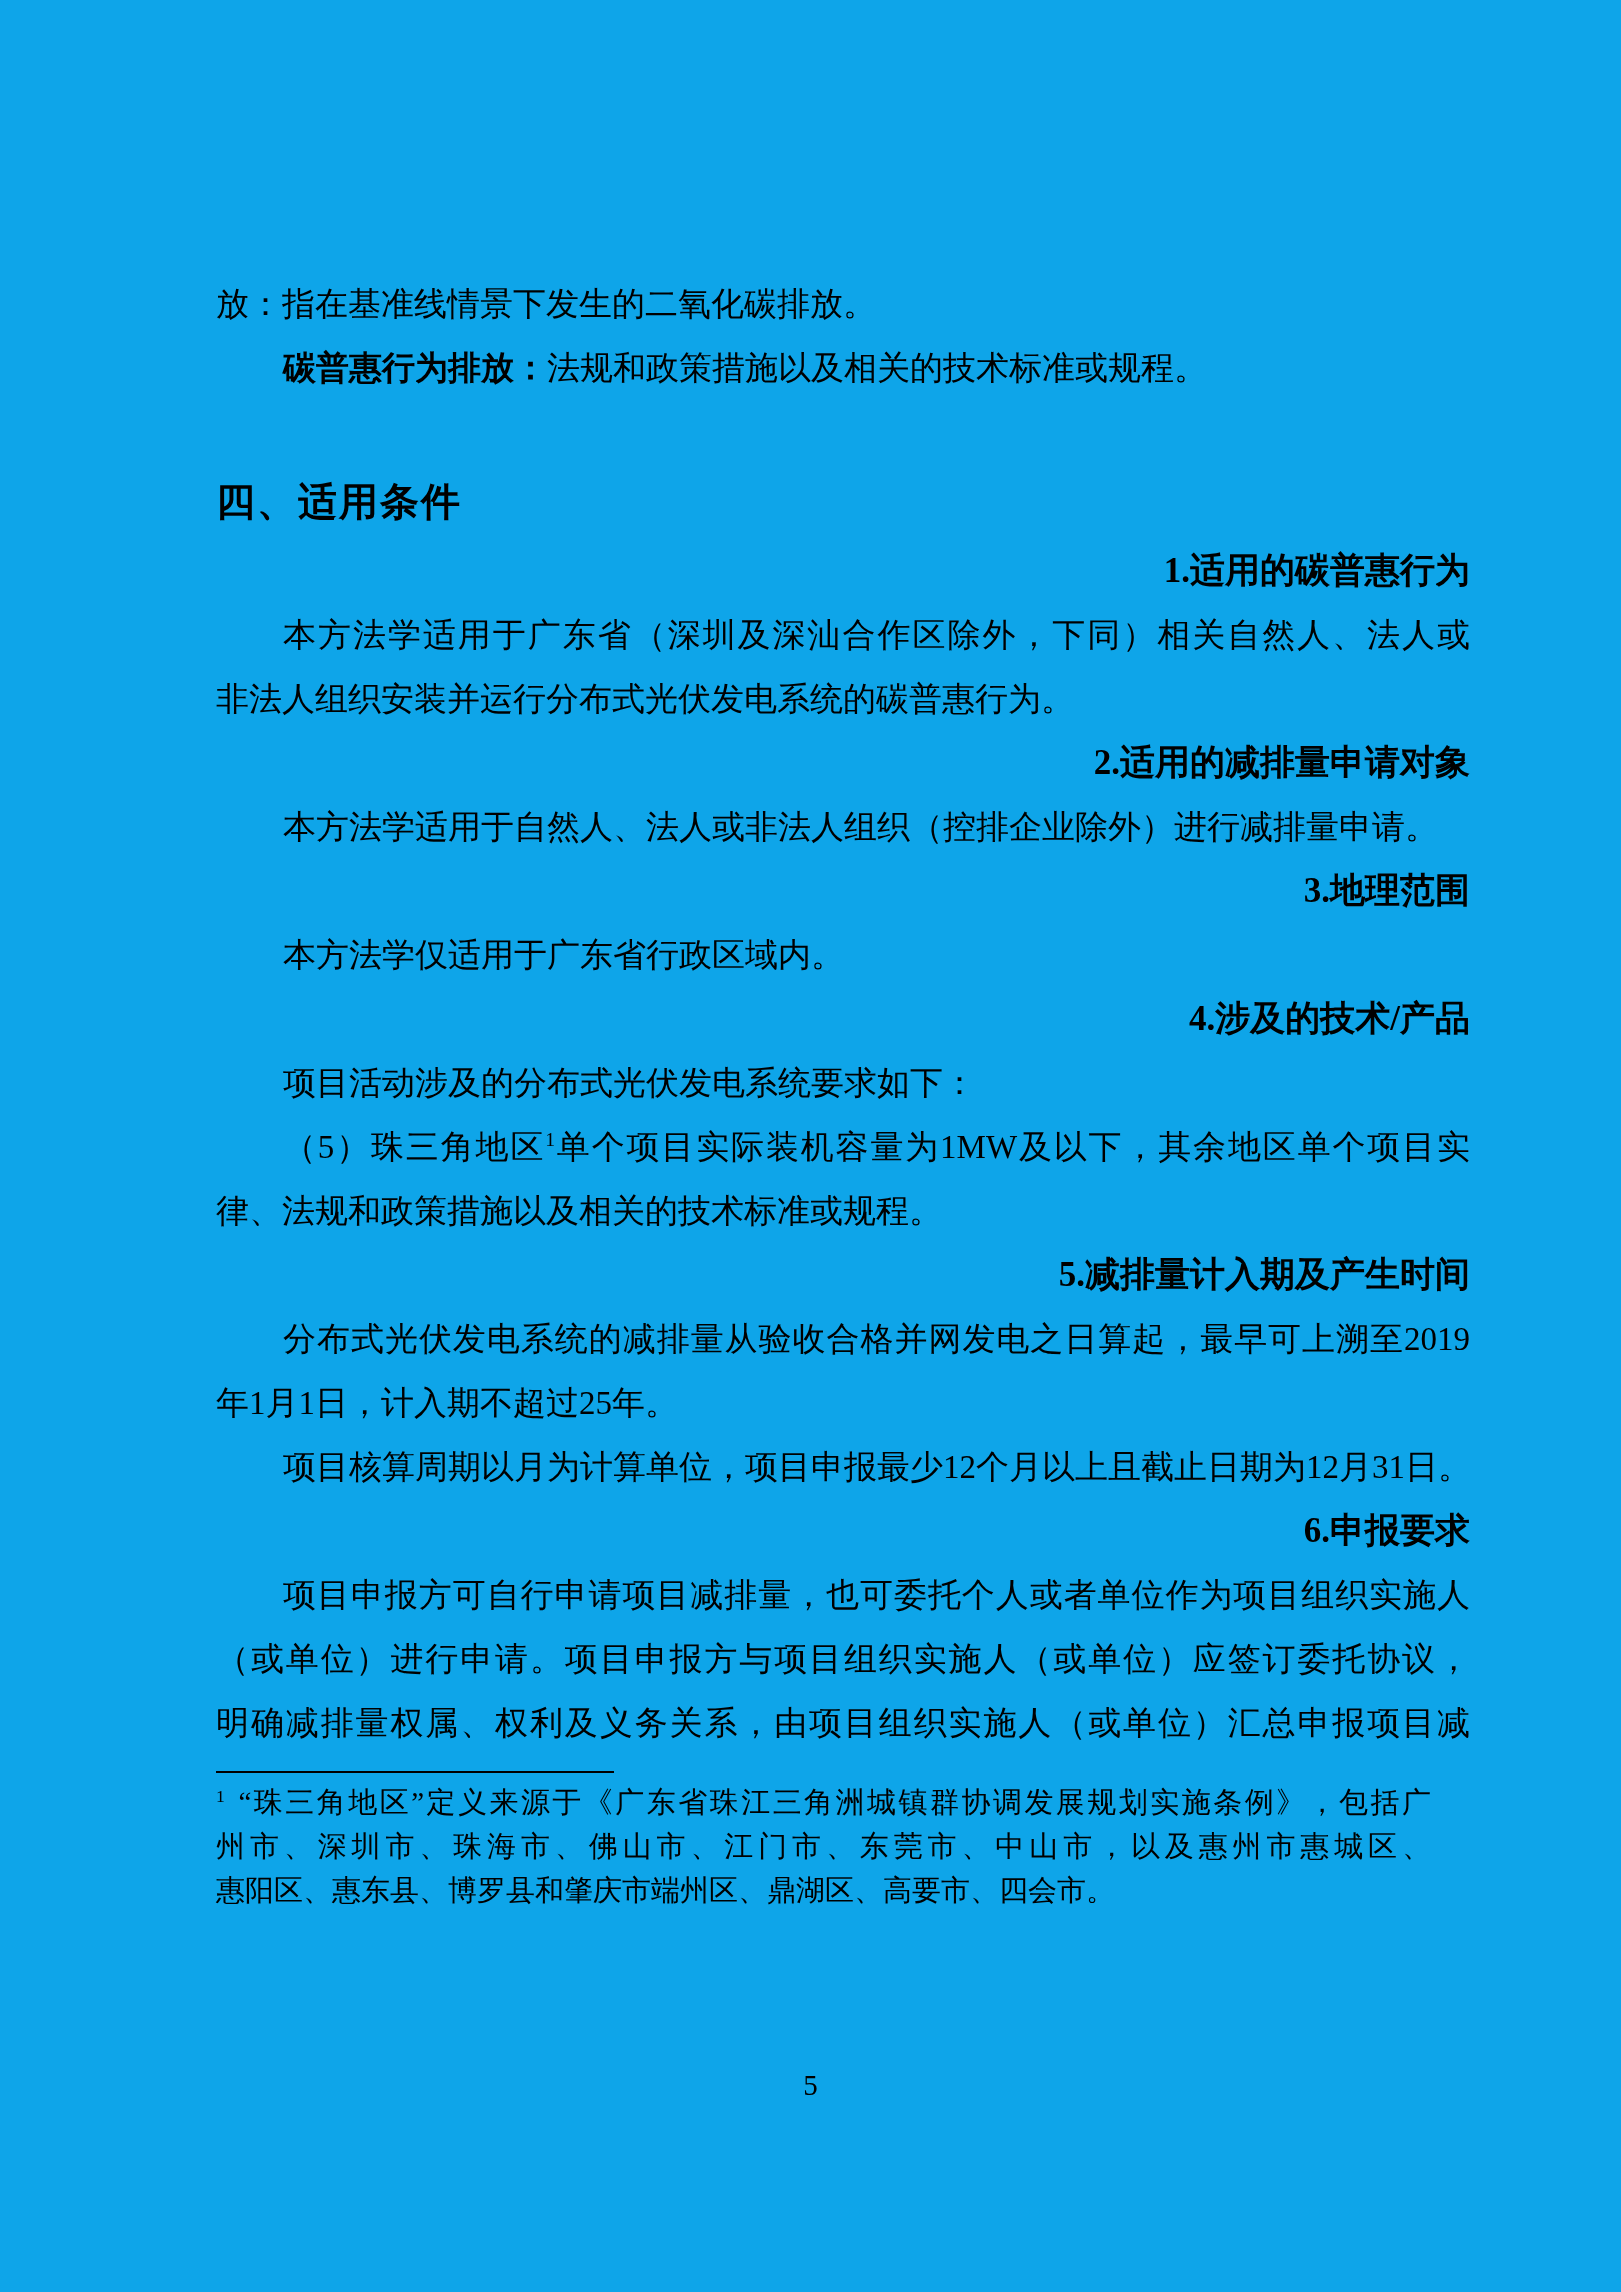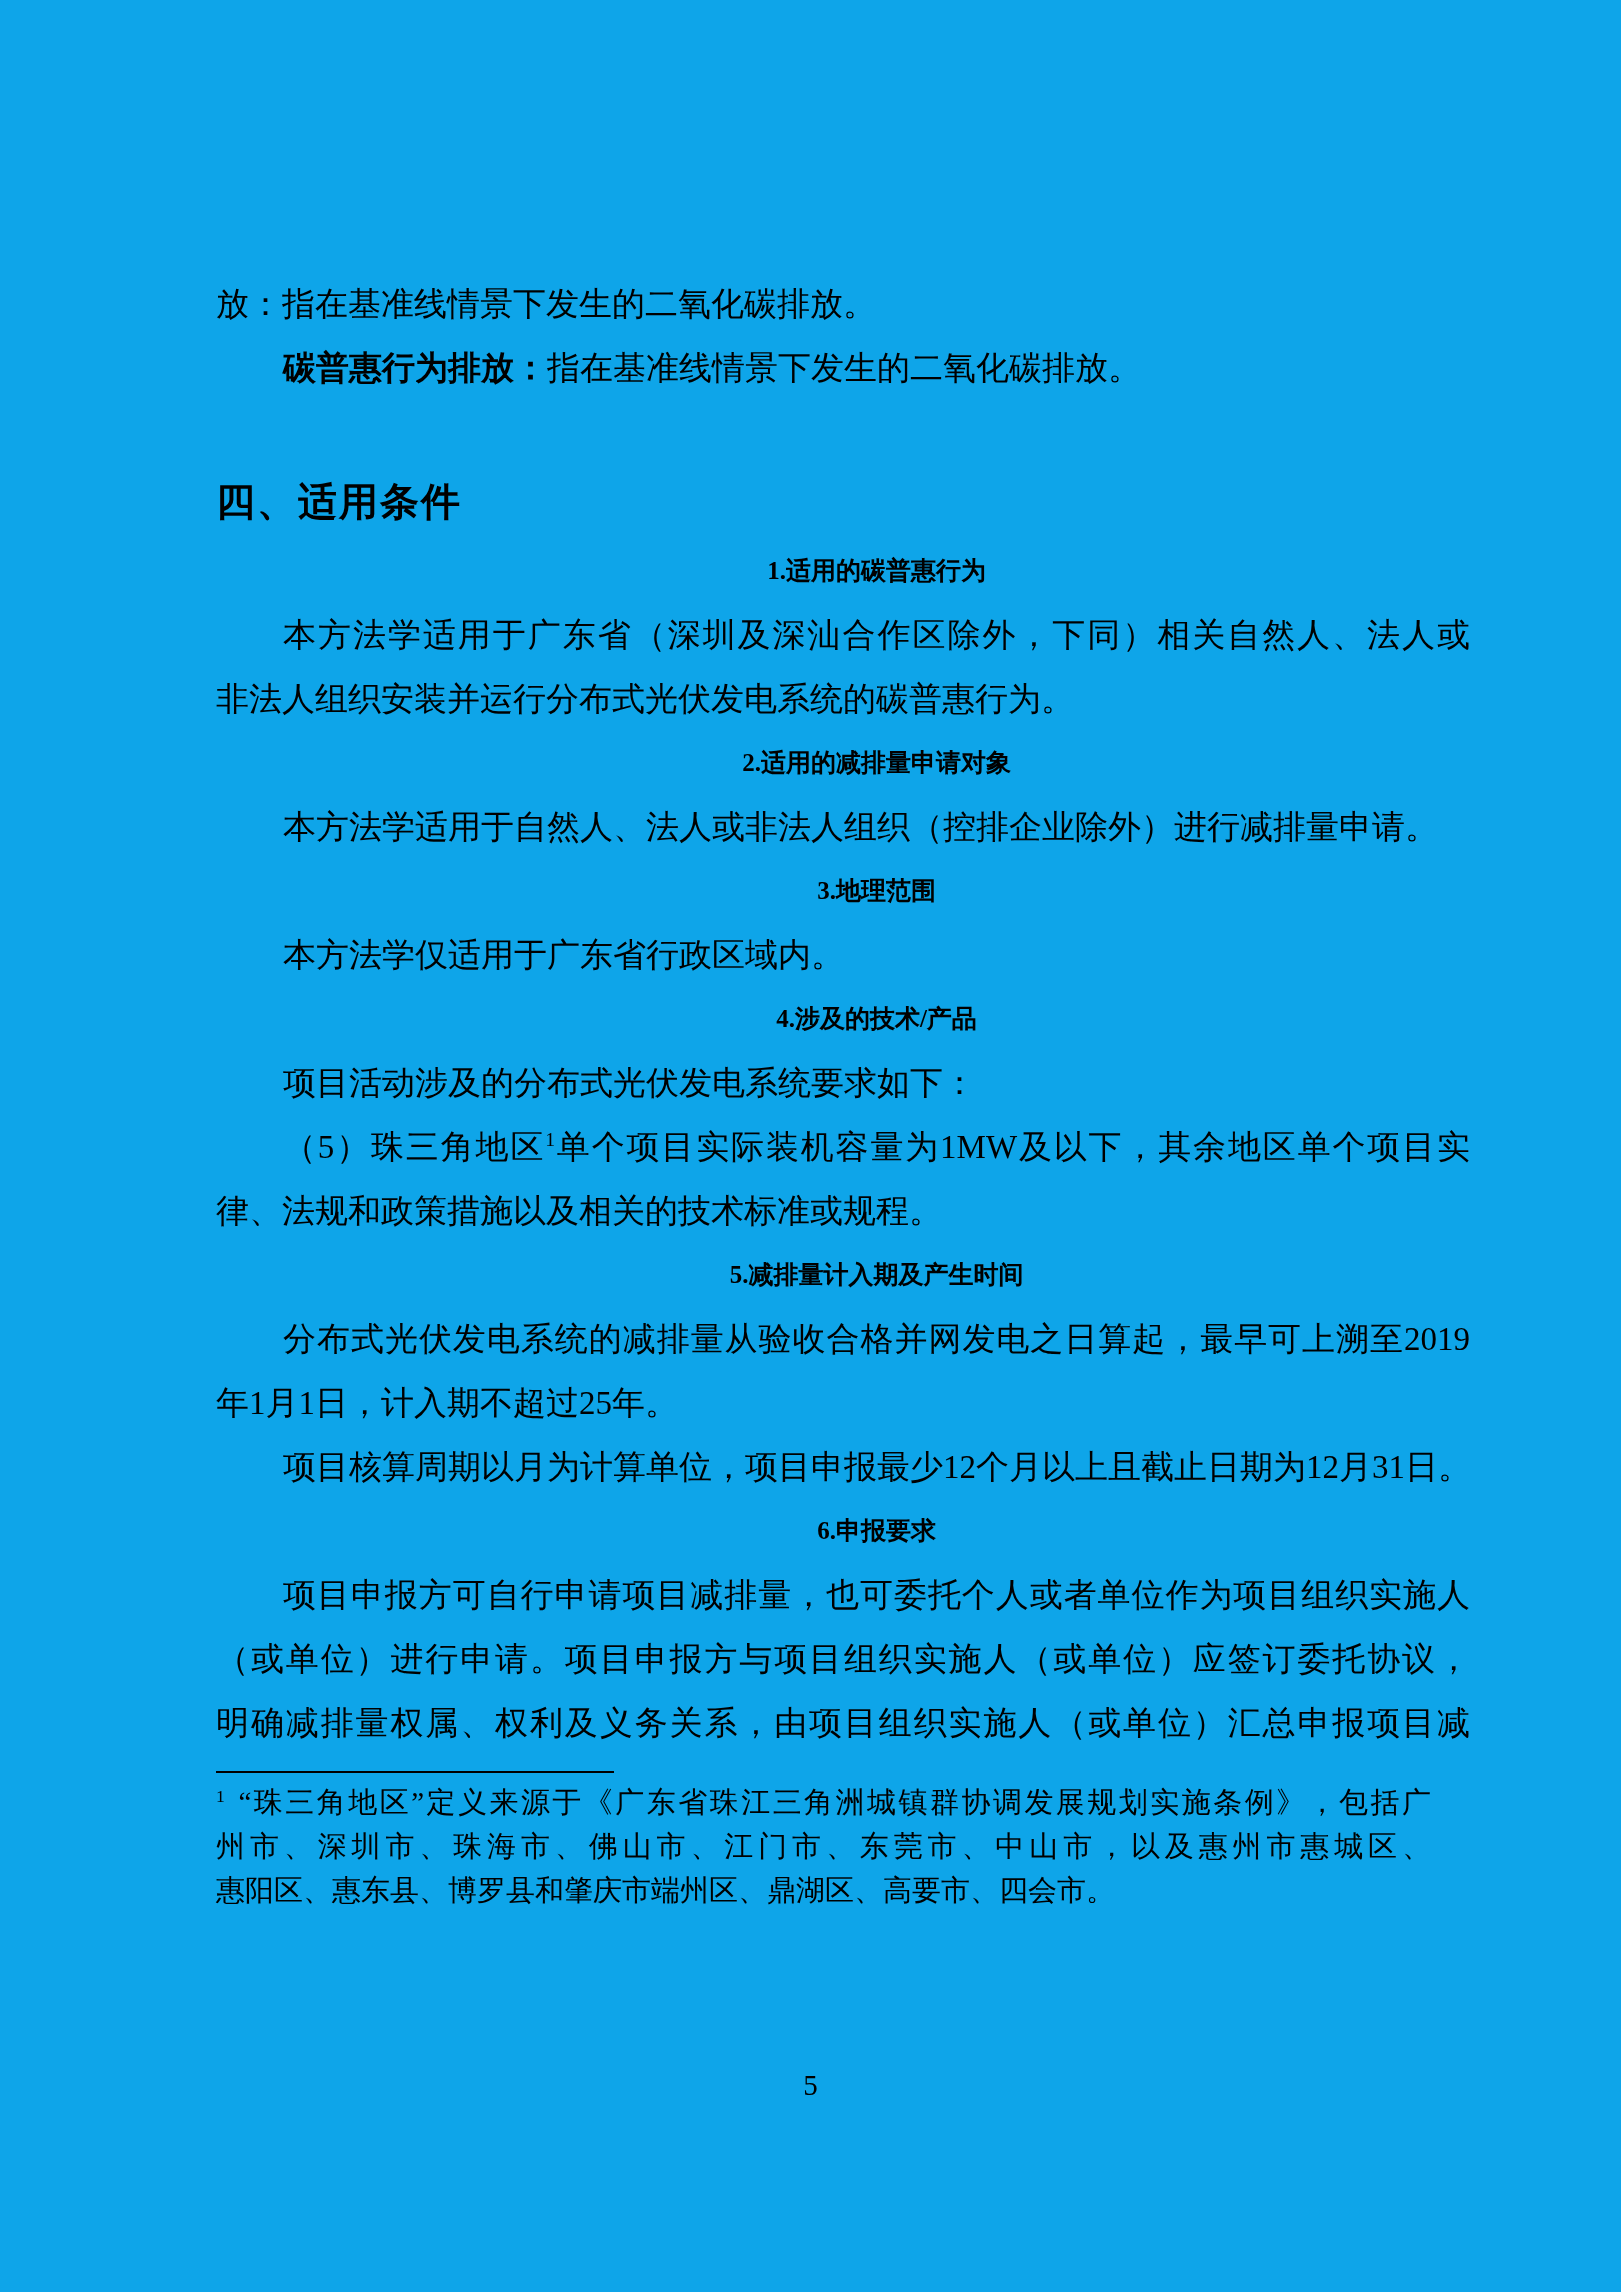--- a/index.html
+++ b/index.html
@@ -39,24 +39,24 @@
   .doc-heading {
     margin: 65px 0 0 0;
     font-family: Liberation Serif, serif;
     font-size: 39px;
     font-weight: bold;
     line-height: 74px;
     letter-spacing: 2px;
   }
   .subhead {
     font-weight: bold;
-    font-size: 25px;
+    font-size: 35px;
     line-height: 64px;
     text-indent: 67px;
-    text-align: center;
+    text-align: right;
   }
   .body-sup {
     font-size: 19.6px;
     vertical-align: super;
     line-height: 0;
   }
   .footnote-sep {
     width: 398px;
     height: 0;
     border-top: 2px solid #000000;
@@ -88,21 +88,21 @@
   }
 </style>
 </head>
 <body>
 
 <div class="page">
 
   <div class="line">放：指在基准线情景下发生的二氧化碳排放。</div>
 
   <div class="line indent">
-    <span class="bold-lead">碳普惠行为排放：</span><span>指在基准线情景下发生的二氧化碳排放。</span>
+    <span class="bold-lead">碳普惠行为排放：</span><span>法规和政策措施以及相关的技术标准或规程。</span>
   </div>
 
   <h1 class="doc-heading">四、适用条件</h1>
 
   <div class="line subhead">1.适用的碳普惠行为</div>
   <div class="line indent fill">本方法学适用于广东省（深圳及深汕合作区除外，下同）相关自然人、法人或</div>
   <div class="line end">非法人组织安装并运行分布式光伏发电系统的碳普惠行为。</div>
 
   <div class="line subhead">2.适用的减排量申请对象</div>
   <div class="line indent end">本方法学适用于自然人、法人或非法人组织（控排企业除外）进行减排量申请。</div>

